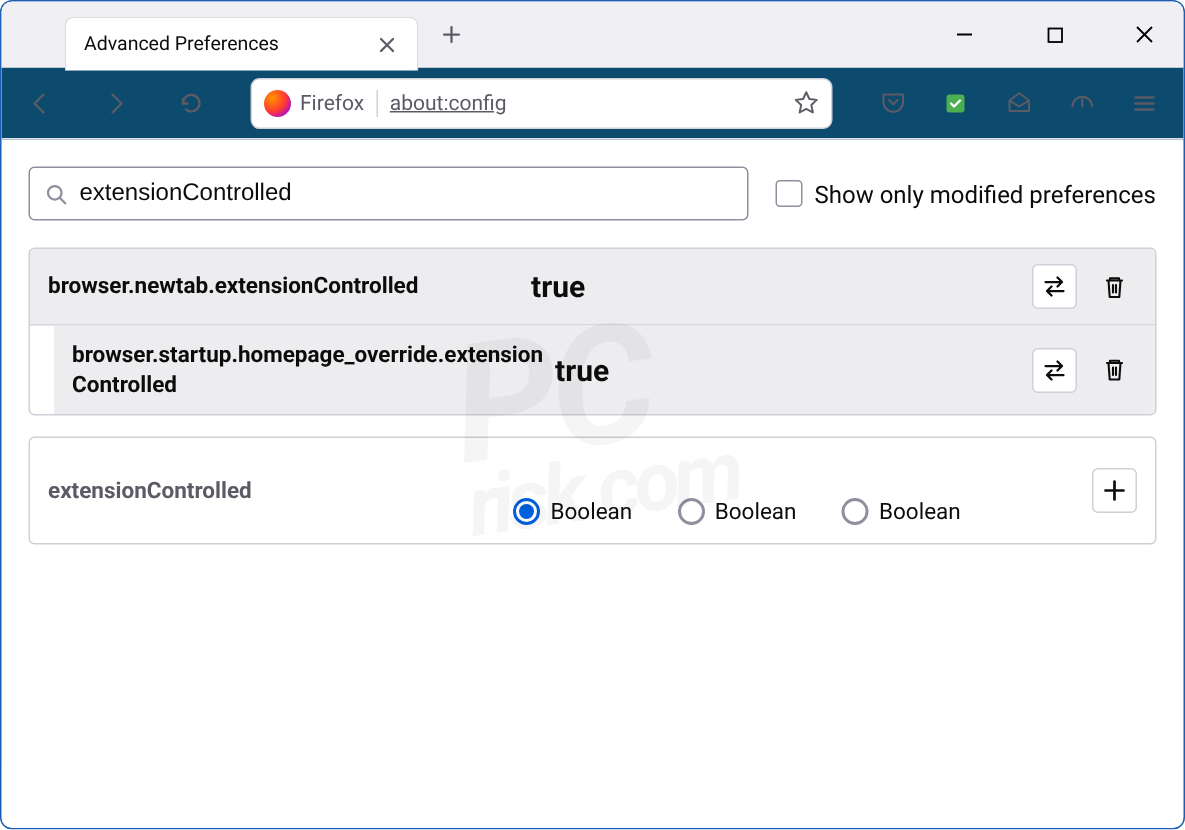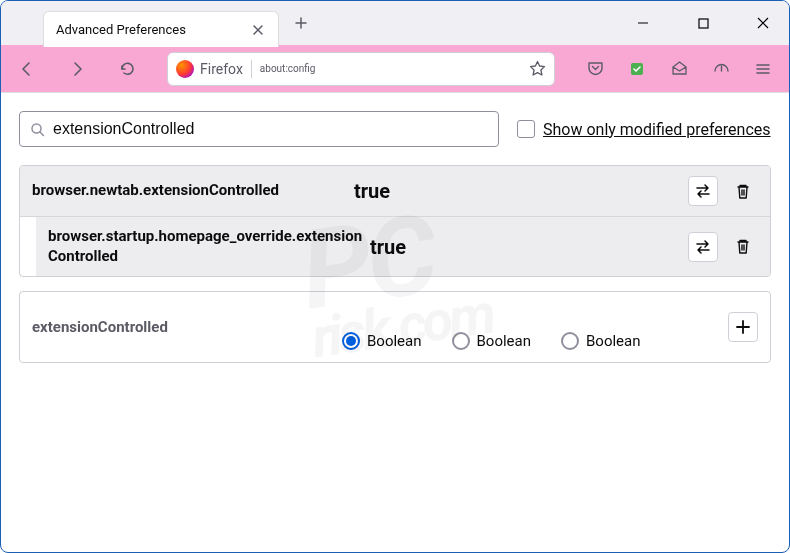--- a/index.html
+++ b/index.html
@@ -9,34 +9,34 @@
 
 
 .tabbar { height: 44px; background: #f0f0f4; display: flex; align-items: center; padding-left: 42px; position: relative; }
 .tab { height: 36px; background: #fff; border-radius: 6px 6px 0 0; display: flex; align-items: center; padding: 0 12px; min-width: 236px; margin-top: 12px; font-size: 13px; color: #0c0c0d; position: relative; border: 1px solid #ddd; border-bottom: none; }
 .tab-close { margin-left: auto; width: 16px; height: 16px; display: flex; align-items: center; justify-content: center; color: #5b5b66; cursor: pointer; }
 .newtab-btn { width: 28px; height: 28px; display: flex; align-items: center; justify-content: center; margin-left: 8px; color: #5b5b66; cursor: pointer; border-radius: 4px; }
 .win-controls { position: absolute; right: 6px; top: 0; height: 44px; display: flex; align-items: center; gap: 20px; }
 .win-btn { width: 40px; height: 30px; display: flex; align-items: center; justify-content: center; color: #000; cursor: pointer; }
 
 
-.toolbar { height: 48px; background: #f9a8d4; display: flex; align-items: center; padding: 0 10px; gap: 18px; border-bottom: 1px solid #e0e0e6; }
+.toolbar { height: 48px; background: #0c4a6e; display: flex; align-items: center; padding: 0 10px; gap: 18px; border-bottom: 1px solid #e0e0e6; }
 .tool-btn { width: 32px; height: 32px; display: flex; align-items: center; justify-content: center; color: #5b5b66; cursor: pointer; border-radius: 4px; }
 .urlbar { flex: 1; height: 34px; background: #fff; border: 1px solid #cfcfd8; border-radius: 6px; display: flex; align-items: center; padding: 0 8px; gap: 8px; margin: 0 6px; max-width: 420px; }
 .urlbar-identity { display: flex; align-items: center; gap: 6px; font-size: 14px; color: #5b5b66; padding-right: 8px; border-right: 1px solid #cfcfd8; }
-.urlbar-text { font-size: 10px; color: #5b5b66; }
+.urlbar-text { font-size: 14px; color: #5b5b66; text-decoration: underline; }
 .urlbar-star { margin-left: auto; color: #5b5b66; }
 .right-tools { display: flex; align-items: center; gap: 10px; margin-left: auto; }
 
 
 .content { padding: 18px; }
 .searchrow { display: flex; align-items: center; gap: 18px; margin-bottom: 18px; }
 .pref-search { flex: 0 0 480px; height: 36px; border: 1px solid #8f8f9d; border-radius: 4px; display: flex; align-items: center; padding: 0 10px; gap: 8px; }
 .pref-search input { border: none; outline: none; font-size: 16px; color: #0c0c0d; width: 100%; background: transparent; }
-.show-modified { display: flex; align-items: center; gap: 8px; font-size: 16px; color: #0c0c0d; text-decoration: underline; }
+.show-modified { display: flex; align-items: center; gap: 8px; font-size: 16px; color: #0c0c0d; }
 .checkbox { width: 18px; height: 18px; border: 1px solid #8f8f9d; border-radius: 3px; background: #fff; }
 
 .pref-list { border: 1px solid #cfcfd8; border-radius: 4px; overflow: hidden; }
 .pref-row { display: flex; align-items: center; padding: 10px 12px; background: #ededf0; border-bottom: 1px solid #d7d7db; min-height: 44px; justify-content: center; }
 .pref-row.highlighted { background: #ededf0; }
 .pref-name { font-size: 15px; font-weight: 700; color: #0c0c0d; width: 322px; word-break: break-word; line-height: 1.3; }
 .pref-value { font-size: 20px; font-weight: 700; color: #0c0c0d; flex: 1; }
 .pref-actions { display: flex; gap: 10px; align-items: center; }
 .icon-btn { width: 30px; height: 30px; display: flex; align-items: center; justify-content: center; border: 1px solid #cfcfd8; border-radius: 4px; background: #fff; cursor: pointer; color: #0c0c0d; }
 

